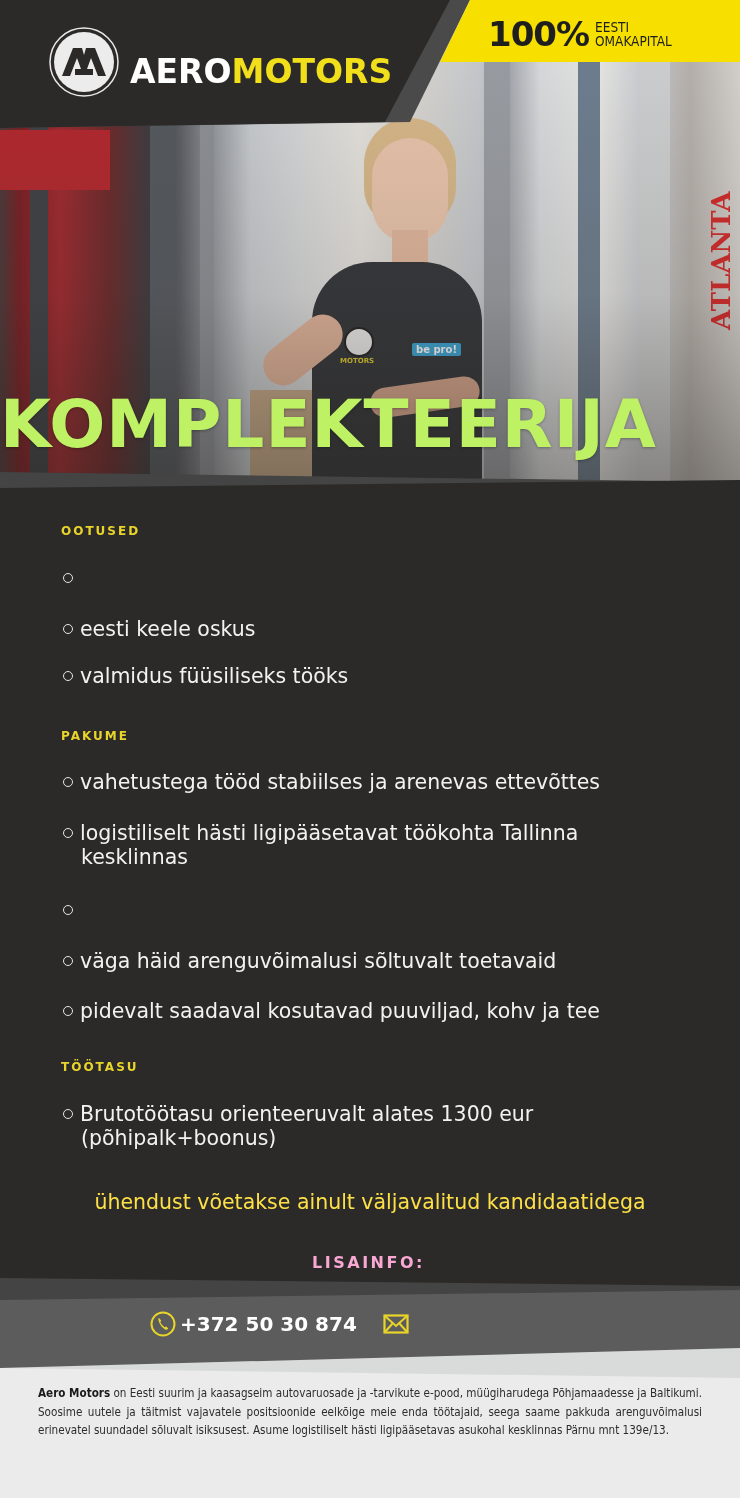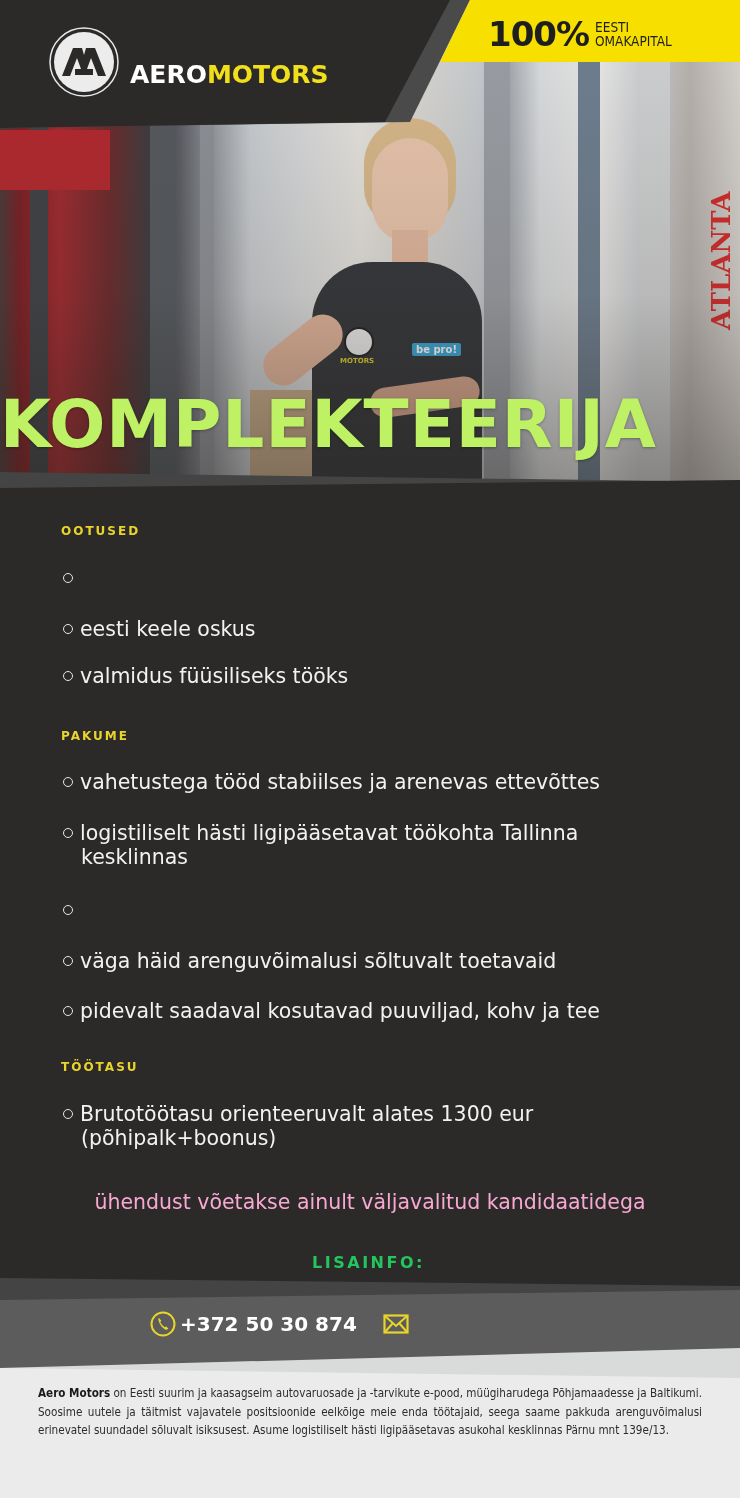--- a/index.html
+++ b/index.html
@@ -25,30 +25,30 @@
   .redsign { position:absolute; left:706px; top:140px; width:34px; height:190px; color:#d32b2b; font-family:"DejaVu Serif", serif; font-weight:bold; font-size:26px; writing-mode: vertical-rl; transform: rotate(180deg); }
 
   .header-dark { position:absolute; left:0; top:0; width:740px; height:130px; }
   .title { position:absolute; left:0; width:640px; top:386px; text-align:center; color:#bef264; font-family:"DejaVu Sans", sans-serif; font-weight:bold; font-size:66px; letter-spacing:1px; text-shadow: 0 1px 3px rgba(0,0,0,0.3); }
 
   .badge-text { position:absolute; left:488px; top:14px; height:40px; display:flex; align-items:center; }
   .badge-pct { font-family:"DejaVu Sans", sans-serif; font-weight:bold; font-size:34px; color:#1e1e1e; letter-spacing:-1px; }
   .badge-sub { margin-left:6px; font-family:"DejaVu Sans Condensed","DejaVu Sans", sans-serif; font-size:13.5px; line-height:14px; color:#1e1e1e; }
 
   .logo { position:absolute; left:49px; top:27px; width:70px; height:70px; }
-  .brand { position:absolute; left:130px; top:60px; font-family:"DejaVu Sans", sans-serif; font-weight:bold; font-size:25px; letter-spacing:0px; }
+  .brand { position:absolute; left:130px; top:52px; font-family:"DejaVu Sans", sans-serif; font-weight:bold; font-size:33px; letter-spacing:0px; }
   .brand .aero { color:#ffffff; }
   .brand .motors { color:#f2df1b; }
   .section-h { position:absolute; left:61px; font-family:"DejaVu Sans", sans-serif; font-weight:bold; font-size:12px; color:#e8d42a; letter-spacing:2px;text-align:right; }
   .item { position:absolute; left:63px; color:#f2f2f2; font-family:"DejaVu Sans", sans-serif; font-size:20.5px; line-height:24px; width:640px; }
   .item .bul { display:inline-block; width:10px; height:10px; border:1.5px solid #e6e6e6; border-radius:50%; box-sizing:border-box; margin-right:7px; vertical-align:2px; }
   .item .txt { display:inline; }
   .item.wrap { padding-left:18px; text-indent:-18px; }
-  .note { position:absolute; left:0; width:740px; text-align:center; color:#f9a8d4; font-size:20.5px; font-family:"DejaVu Sans", sans-serif; }
-  .lisainfo { position:absolute; left:0; width:737px; text-align:center; color:#22c55e; font-weight:bold; font-size:16px; letter-spacing:2.5px; font-family:"DejaVu Sans", sans-serif; }
+  .note { position:absolute; left:0; width:740px; text-align:center; color:#fde047; font-size:20.5px; font-family:"DejaVu Sans", sans-serif; }
+  .lisainfo { position:absolute; left:0; width:737px; text-align:center; color:#f9a8d4; font-weight:bold; font-size:16px; letter-spacing:2.5px; font-family:"DejaVu Sans", sans-serif; }
 
   .contact { position:absolute; left:150px; top:1311px; display:flex; align-items:center; color:#fff; font-family:"DejaVu Sans", sans-serif; }
   .phone-num { font-weight:bold; font-size:20px; margin-left:4px; }
   .email { font-size:20px; margin-left:8px; }
 
   .about { position:absolute; left:38px; top:1384px; width:664px; font-family:"DejaVu Sans Condensed","DejaVu Sans", sans-serif; font-size:11.6px; line-height:18.5px; color:#2c2c2c; text-align:justify; }
   .about b { color:#1a1a1a; }
 </style>
 </head>
 <body>

